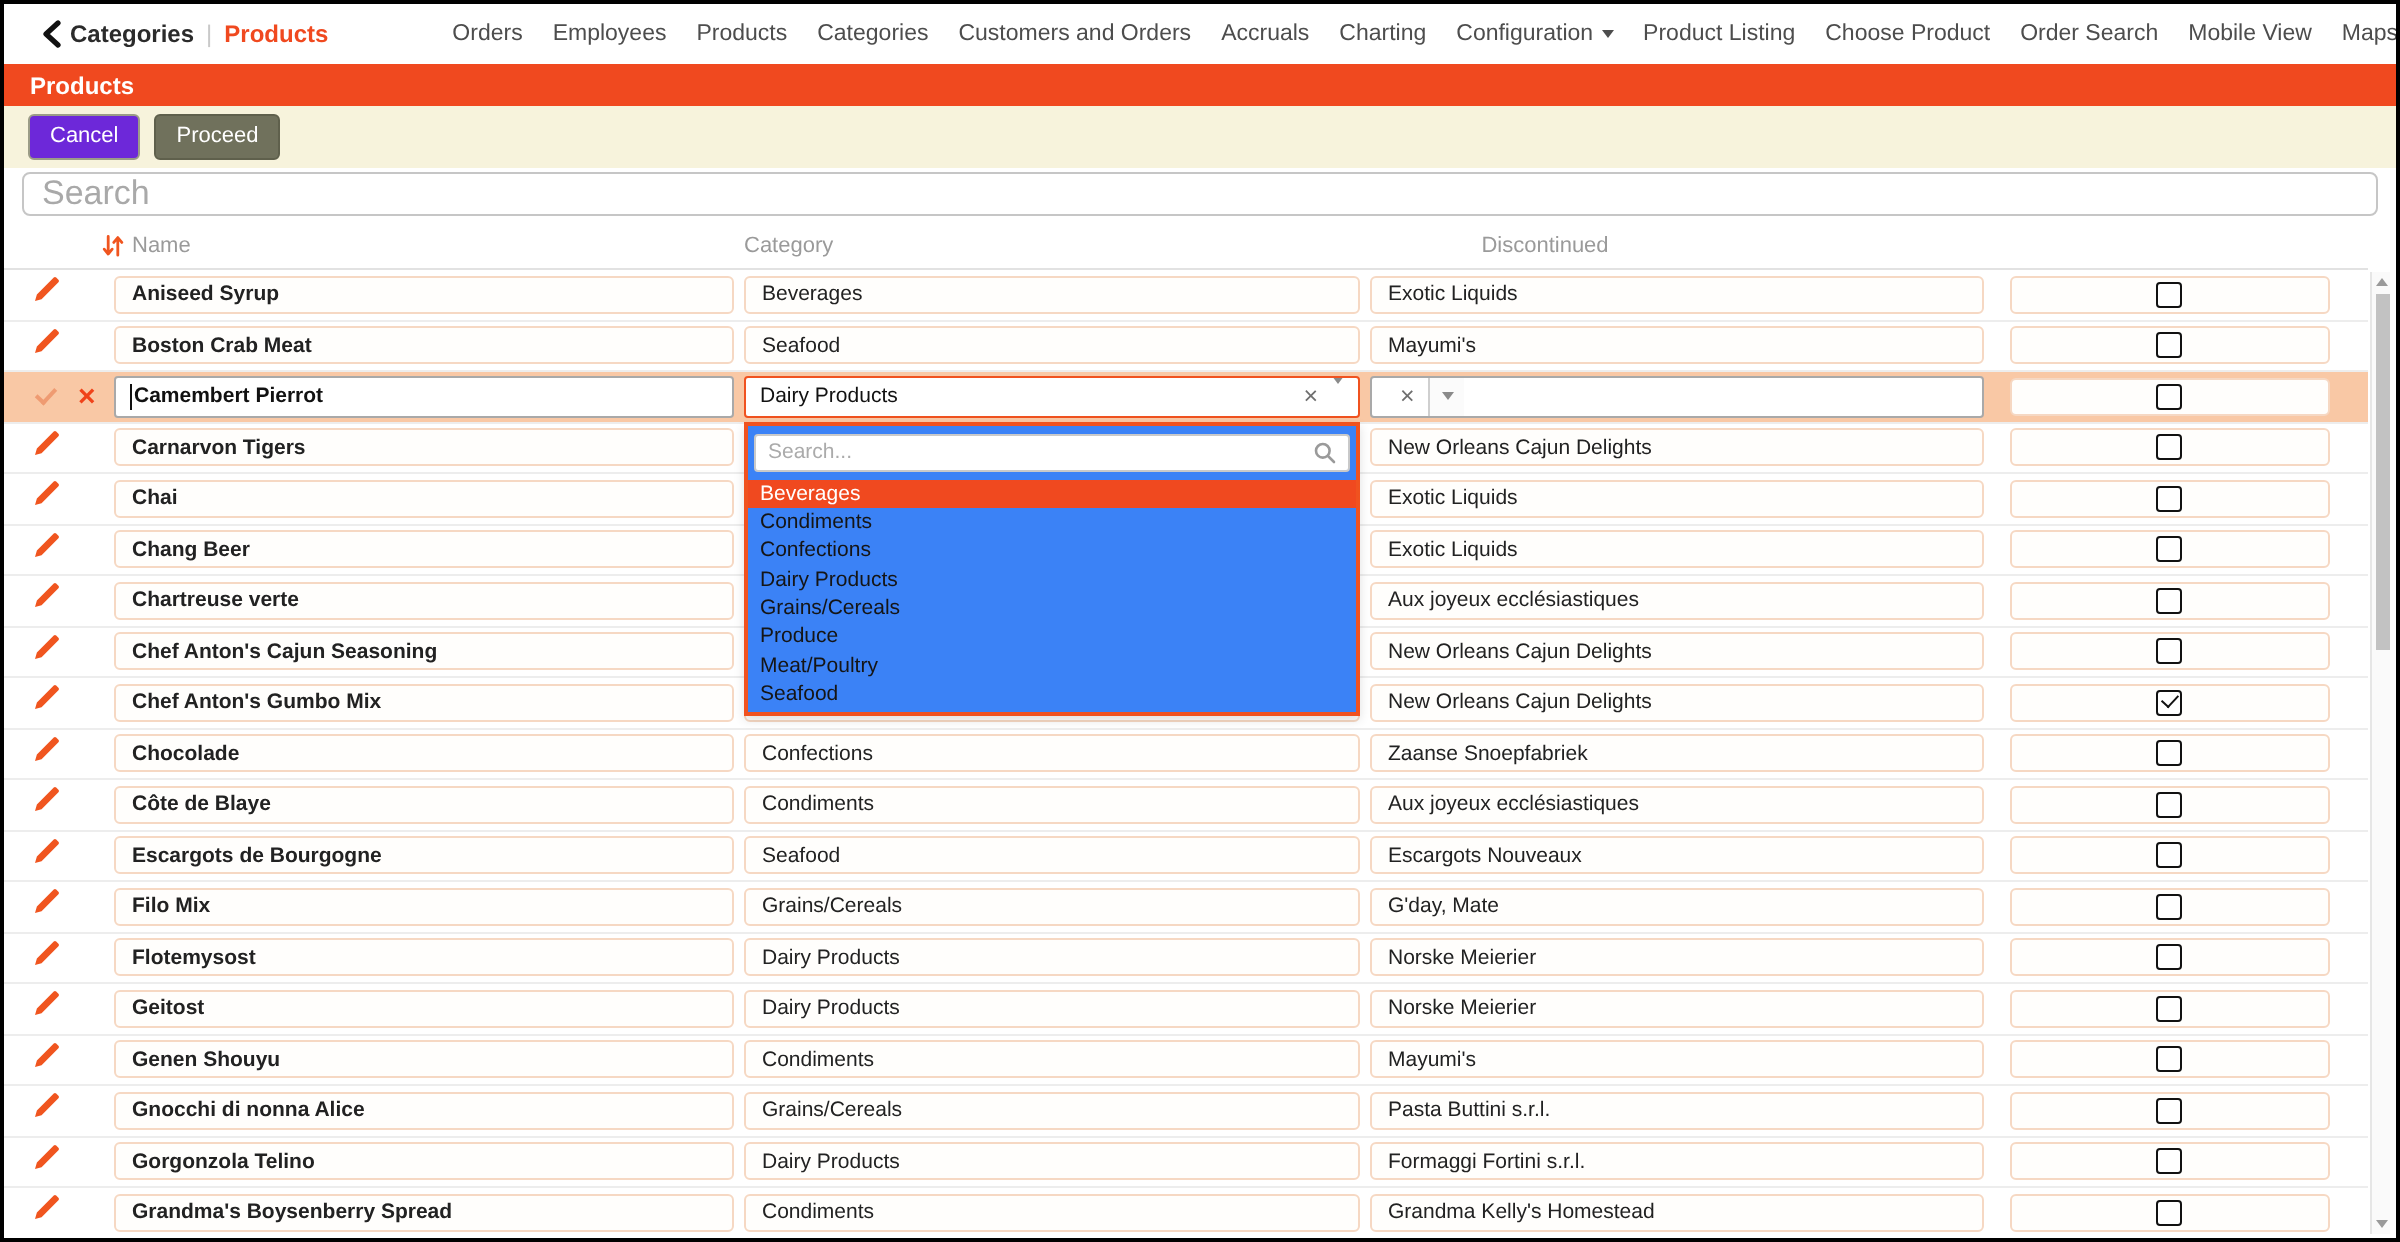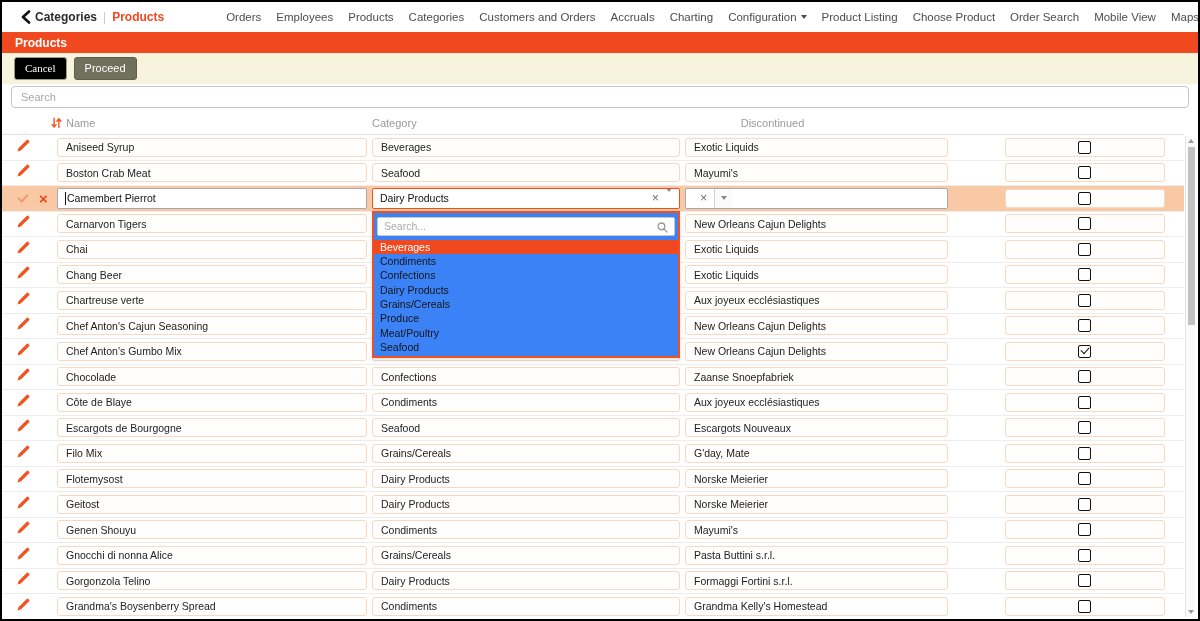--- a/index.html
+++ b/index.html
@@ -17,39 +17,39 @@
   .bc-sep { color:#c9c9c9; font-weight:normal; }
   .bc-current { color:#f0491f; }
   .topnav { display:flex; align-items:center; gap:15px; margin-left:62px; font-size:11.5px; color:#4d4d4d; white-space:nowrap; }
   .nav-item { cursor:pointer; display:inline-flex; align-items:center; gap:4px; }
   .nav-caret { width:0; height:0; border-left:3.5px solid transparent; border-right:3.5px solid transparent; border-top:4px solid #4d4d4d; display:inline-block; }
   
   .title-bar { height:21px; background:#f0491f; color:#fff; display:flex; align-items:center; padding:0 13px; font-size:12px; font-weight:bold; }
   
   .toolbar { height:31px; background:#f7f3dc; display:flex; align-items:center; gap:7px; padding:0 12px; }
   .btn { font-size:11px; color:#fff; padding:4px 10px 5px; border-radius:3px; cursor:pointer; font-family:inherit; }
-  .btn-cancel { background:#000000; border:1px solid #9b9c87;font-family:Liberation Serif, serif; }
+  .btn-cancel { background:#6d28d9; border:1px solid #9b9c87; }
   .btn-proceed { background:#70715c; border:1px solid #5f604c; }
   
   .search-row { height:27px; padding:2px 9px 3px; }
-  .search-input { width:100%; height:22px; border:1px solid #c6c6c6; border-radius:4px; padding:0 9px; font-size:11px; color:#333; font-family:inherit; outline:none; }
+  .search-input { width:100%; height:22px; border:1px solid #c6c6c6; border-radius:4px; padding:0 9px; font-size:17px; color:#333; font-family:inherit; outline:none; }
   .search-input::placeholder { color:#a9a9a9; }
   
   .grid-header { display:flex; align-items:center; height:24px; font-size:11px; color:#9a9a9a; border-bottom:1px solid #e2e2e2; margin-right:14px; }
   .col-icon { width:55px; flex:none; padding-left:14px; }
   .col-name { width:315px; flex:none; display:flex; align-items:center; gap:4px; }
   .col-cat { width:313px; flex:none; }
   .col-sup { width:312px; flex:none; }
   .col-disc { width:175px; flex:none; text-align:center; }
   .gridbody { margin-right:14px; }
   .row { display:flex; align-items:center; height:25.5px; border-bottom:1px solid #ededed; }
   .row.editing { background:#f9c8a5; }
   .cellbox { height:19px; border:1px solid #f6d8c3; background:#fffefc; border-radius:3px;
     font-size:10.5px; color:#222; display:flex; align-items:center; padding:0 8px; overflow:hidden; white-space:nowrap; }
-  .box-name { width:310px; } .box-cat { width:308px; } .box-sup { width:263px; }
+  .box-name { width:310px;font-weight:bold; } .box-cat { width:308px; } .box-sup { width:307px; }
   .box-disc { width:160px; margin:0 auto; justify-content:center; }
   .pencil { width:15px; height:15px; display:inline-block; cursor:pointer; }
   
   .checkbox { width:13px; height:13px; border:1.7px solid #111; border-radius:2px; background:#fff; position:relative; cursor:pointer; }
   .checkbox.checked::after { content:""; position:absolute; left:2px; top:1.5px; width:7px; height:4px;
     border-left:1.8px solid #111; border-bottom:1.8px solid #111; transform:rotate(-47deg); }
   
   .icon-confirm { width:10px; height:6px; border-left:2.2px solid #ef9b72; border-bottom:2.2px solid #ef9b72;
     transform:rotate(-47deg); display:inline-block; margin:0 0 3px 2px; cursor:pointer; }
   .icon-cancel { color:#f0431a; font-size:15px; font-weight:bold; line-height:1; cursor:pointer; margin-left:11px; }

